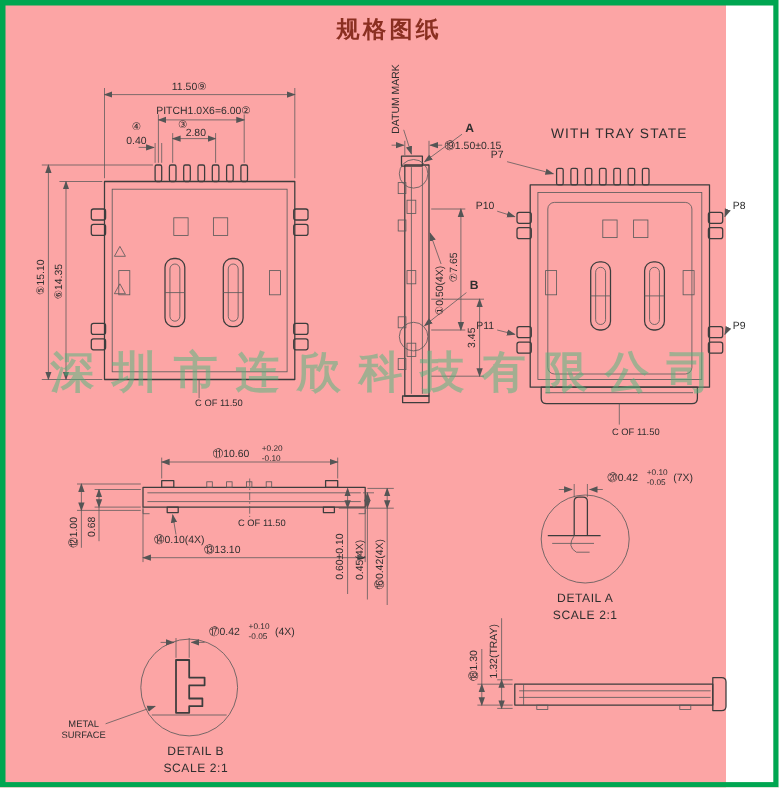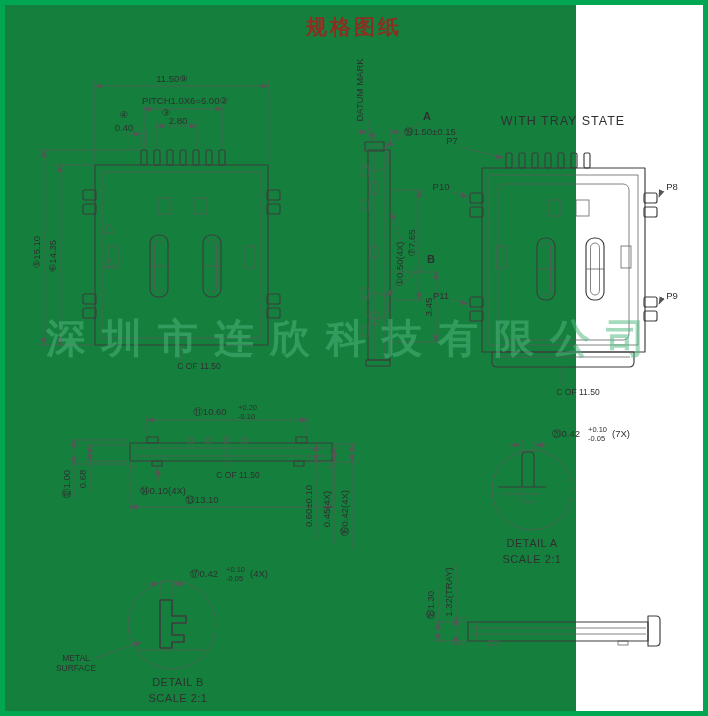--- a/index.html
+++ b/index.html
@@ -1,17 +1,17 @@
 <!DOCTYPE html>
 <html style="--green: #00a651; --title: #8a2f21; --wm: #4db87e;"><head>
 <meta charset="utf-8">
 <style>
   *{margin:0;padding:0;box-sizing:border-box}
   html,body{background:#fff}
-  .frame{width:576px;height:716px;position:relative;background:#15803d;font-family:"Liberation Sans","DejaVu Sans",sans-serif}
+  .frame{width:660px;height:716px;position:relative;background:#fca5a5;font-family:"Liberation Sans","DejaVu Sans",sans-serif}
   svg{display:block}
   text{font-family:"Liberation Sans","DejaVu Sans",sans-serif;fill:#2f2f2f}
   .t{font-size:9.5px}
   .ts{font-size:7.5px}
   .ts2{font-size:8.5px}
   .tb{font-size:11px;font-weight:bold}
   .cap{font-size:12.5px;letter-spacing:1px}
   .lbl{font-size:11px;letter-spacing:.5px}
   .ln{stroke:#3d3d3d;stroke-width:1.15;fill:none;stroke-linejoin:round}
   .ln2{stroke:#5a5a5a;stroke-width:.75;fill:none}

